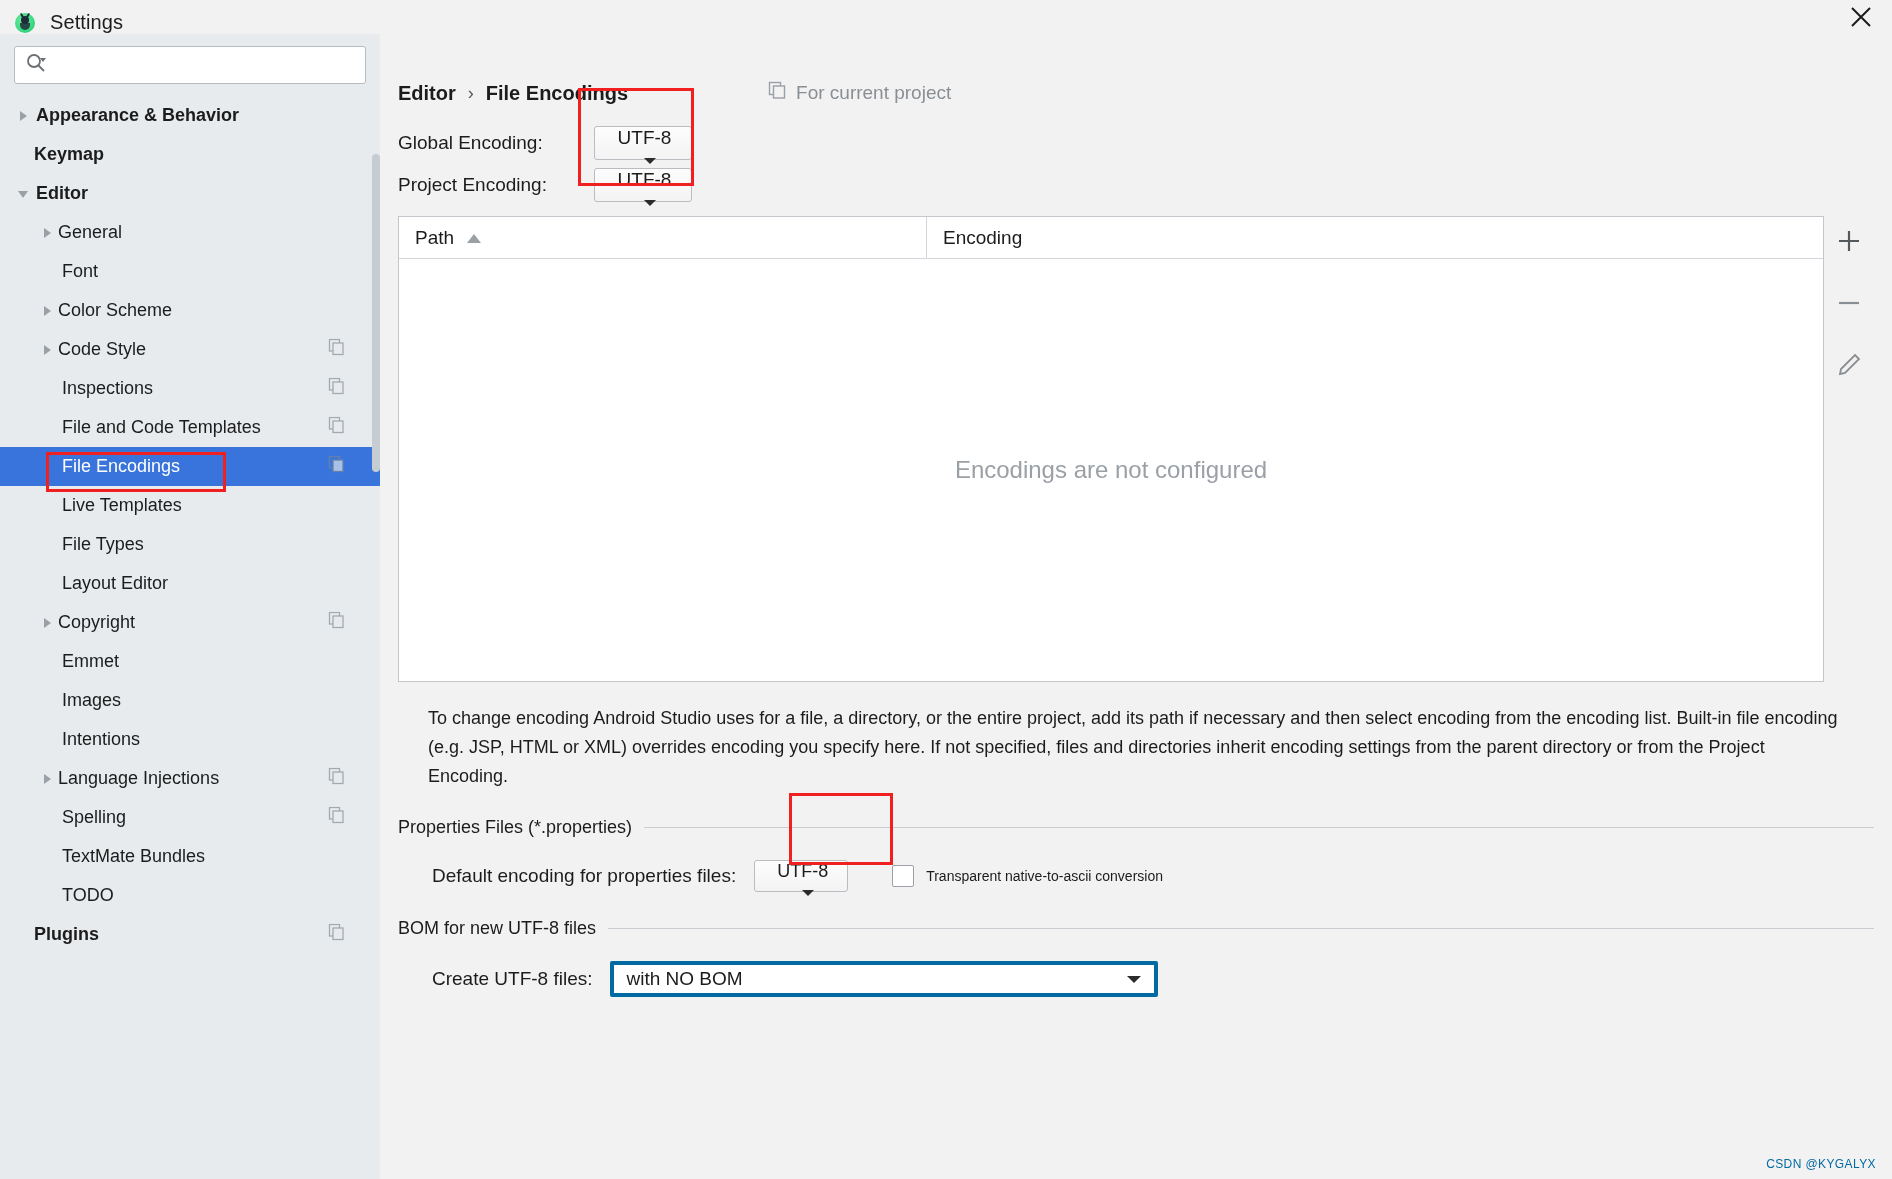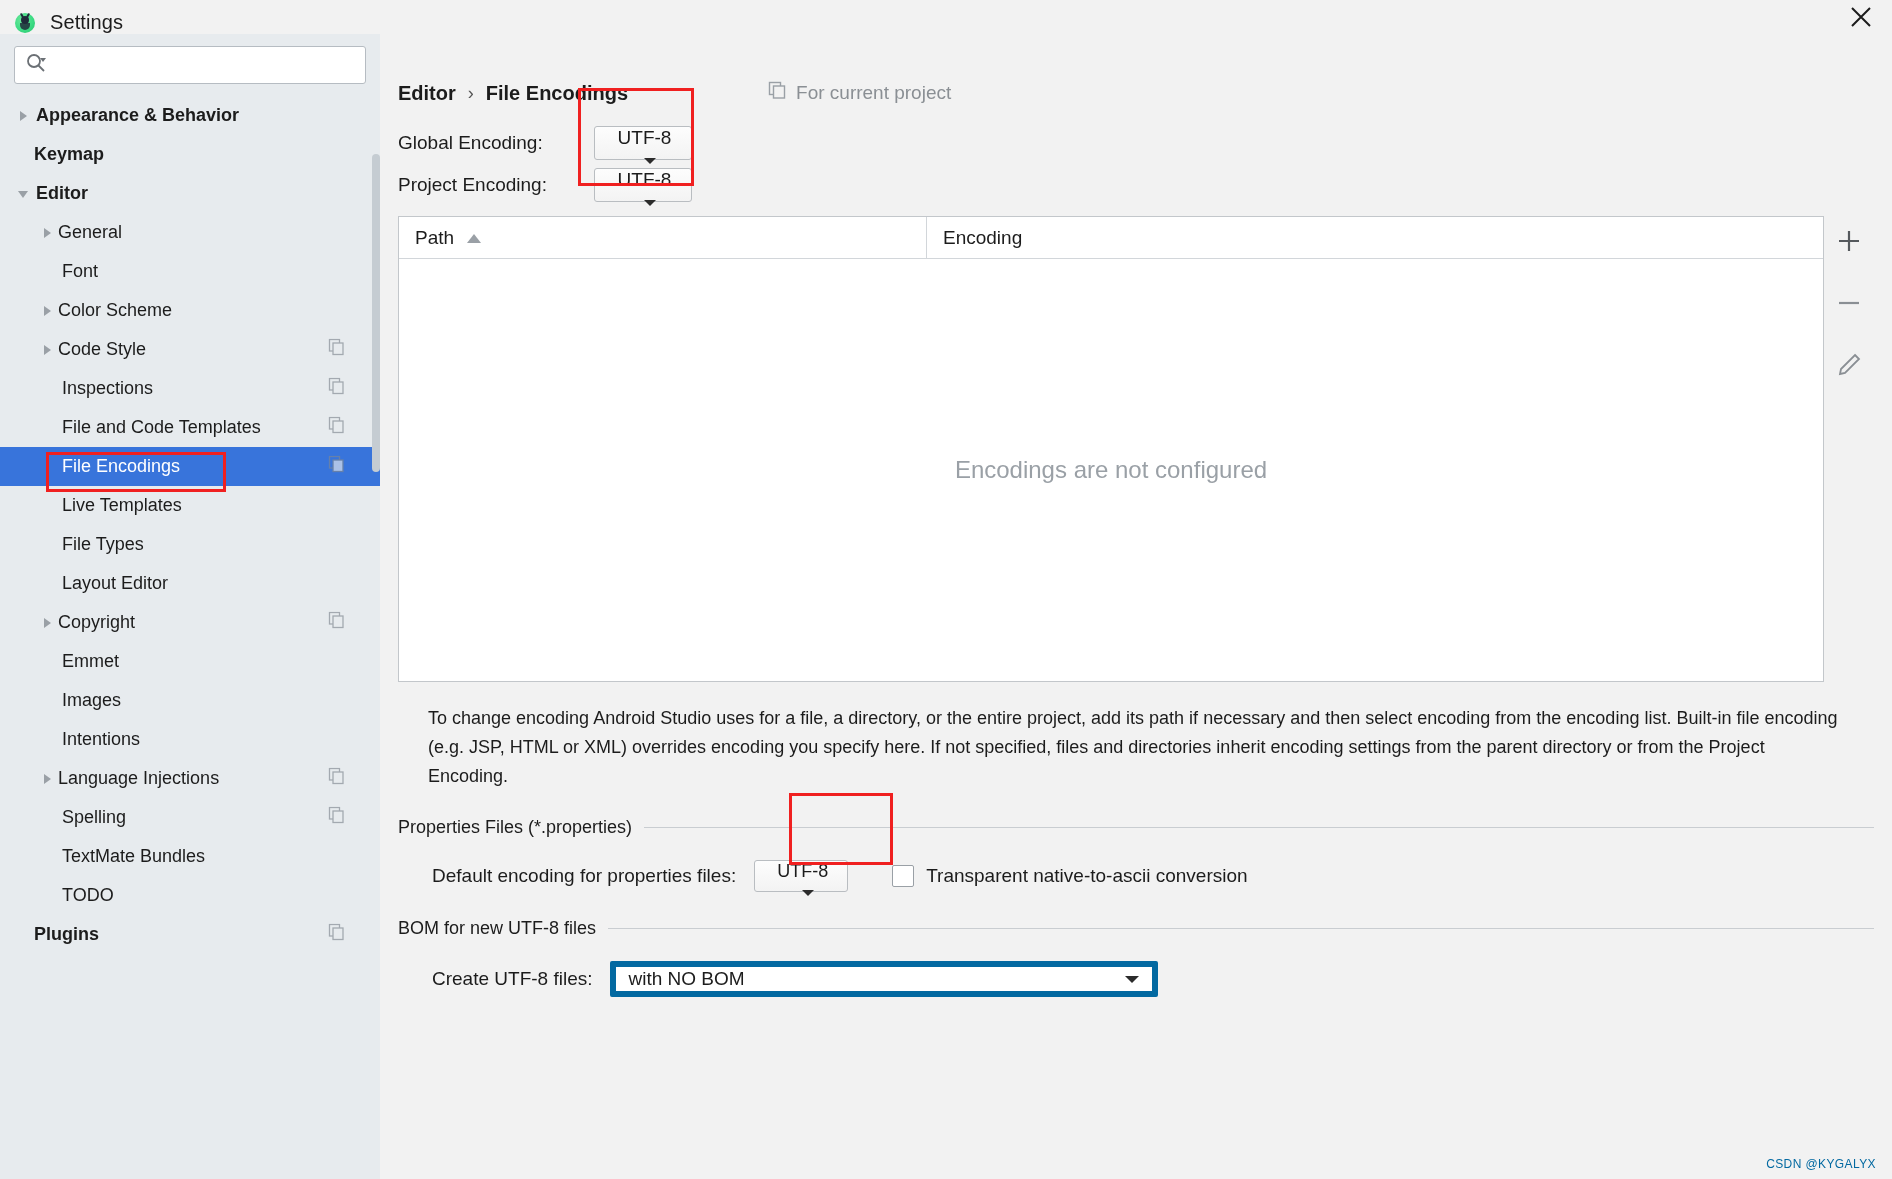--- a/index.html
+++ b/index.html
@@ -145,24 +145,24 @@
   .group { margin-top: 26px; }
   .group-head { display:flex; align-items:center; gap:12px; }
   .group-title { font-size:18px; color:#1c1c1c; white-space:nowrap; }
   .group-line { flex:1; height:1px; background:#c9cdd1; }
   .group-body { padding: 22px 0 0 34px; display:flex; align-items:center; }
   .field-label { font-size:19px; color:#1c1c1c; margin-right: 18px; }
   .checkbox-wrap { display:flex; align-items:center; margin-left: 44px; cursor:pointer; }
   .checkbox {
     width:22px; height:22px; border:1px solid #9aa0a6; background:#fff; border-radius:2px; margin-right:12px;
   }
-  .checkbox-label { font-size:19px; color:#1c1c1c;text-align:center; }
+  .checkbox-label { font-size:14px; color:#1c1c1c;text-align:center; }
 
   .wide-combo {
-    height: 36px; flex:1; max-width: 548px; background:#ffffff; border:6px solid #0369a1; border-radius:2px;
+    height: 36px; flex:1; max-width: 548px; background:#ffffff; border:4px solid #0369a1; border-radius:2px;
     display:flex; align-items:center; justify-content:space-between; padding: 0 12px 0 12px;
     font-size:19px; color:#1c1c1c; cursor:pointer;
   }
 
   .annot {
     position:absolute; border:3px solid #f02020; pointer-events:none; z-index: 30;
   }
   .watermark {
     position:absolute; right:16px; bottom:8px; font-size:12px; color:#0369a1; letter-spacing:.4px;
   }

